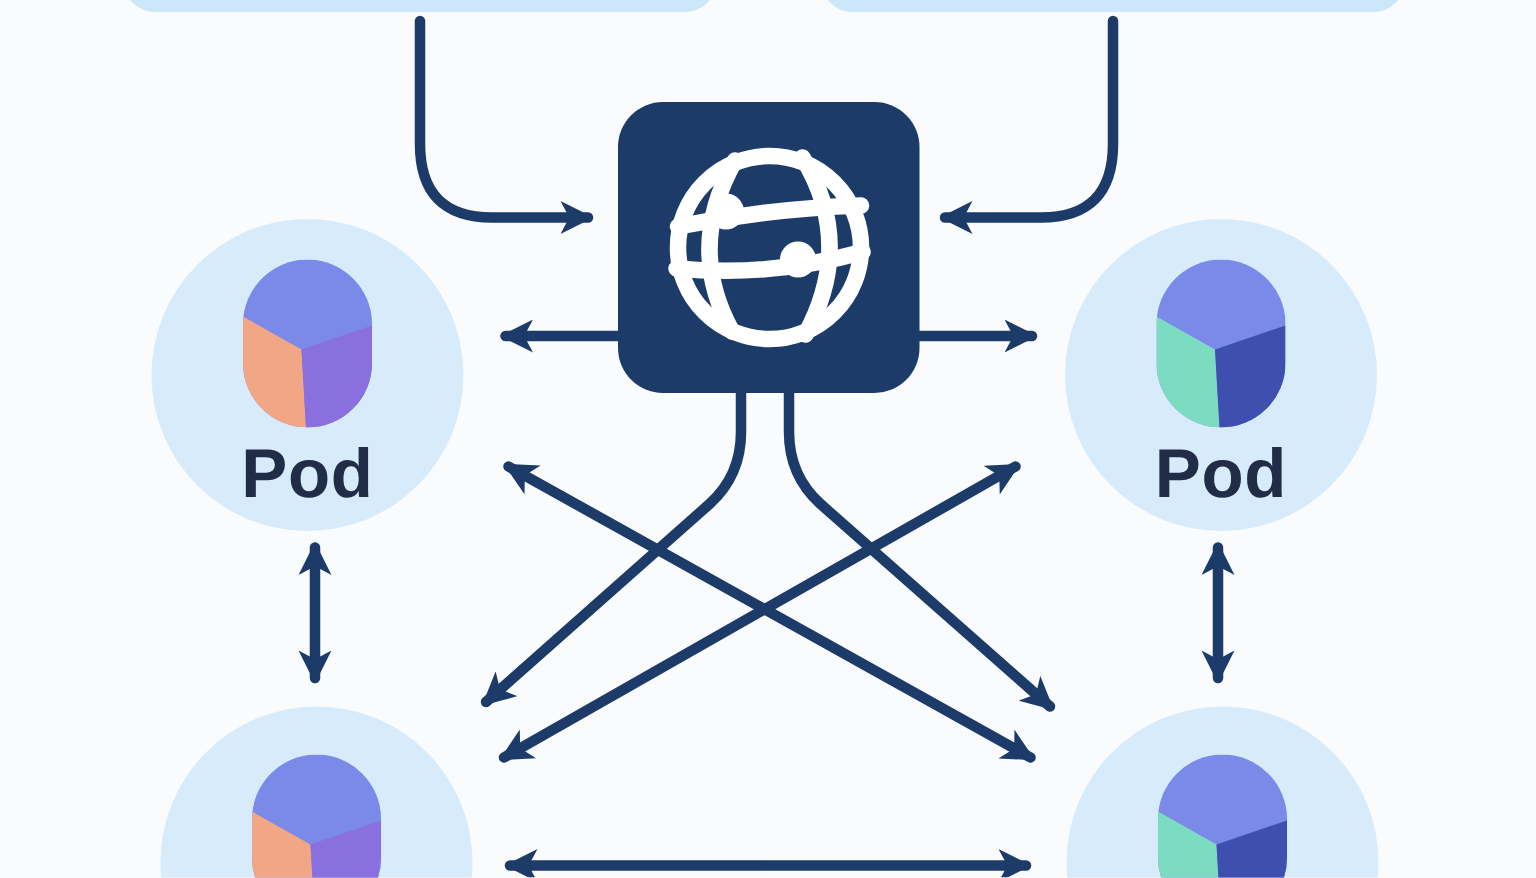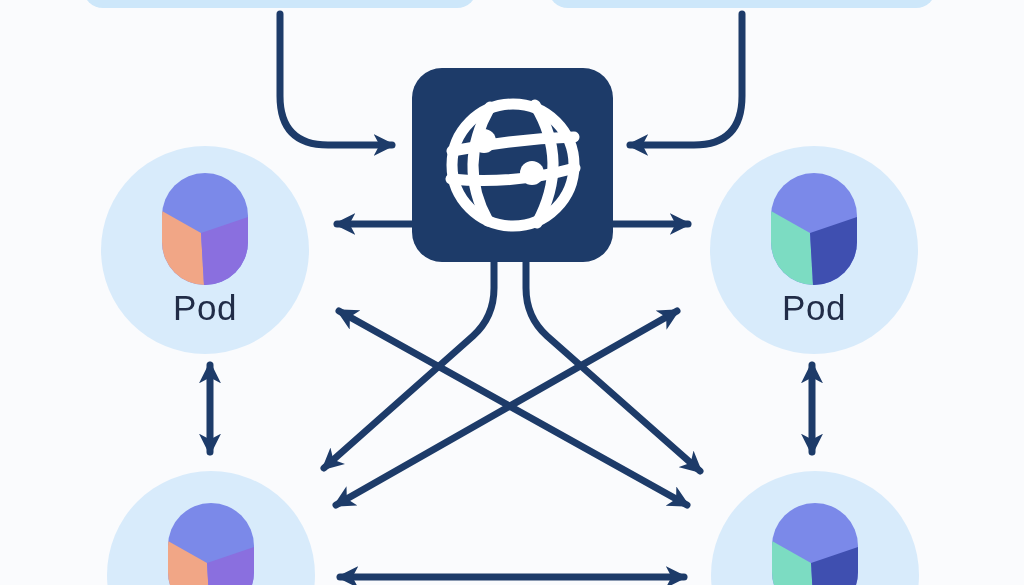--- a/index.html
+++ b/index.html
@@ -24,21 +24,21 @@
   .pod-icon{position:absolute;left:50%;transform:translateX(-50%);top:27px;}
   .pc-bl .pod-icon,.pc-br .pod-icon{top:32px;}
   .pod-top{fill:#7b89e9;}
   .variant-warm .pod-face-left{fill:#f1a686;}
   .variant-warm .pod-face-right{fill:#8a6fdf;}
   .variant-cool .pod-face-left{fill:#7cdcc2;}
   .variant-cool .pod-face-right{fill:#3f4fb0;}
 
   .pod-label{
     position:absolute;left:0;right:0;top:142px;text-align:center;
-    font-weight:400;font-size:35px;color:#212c47;letter-spacing:0.5px;
+    font-weight:700;font-size:46px;color:#212c47;letter-spacing:0.5px;
   }
 
   
   .arrows{position:absolute;inset:0;z-index:2;}
   .arrow-line{stroke:#1d3b69;stroke-width:7;fill:none;stroke-linecap:round;}
 
   
   .hub{
     position:absolute;left:412px;top:68px;width:201px;height:194px;
     background:#1d3b69;border-radius:30px;z-index:3;

